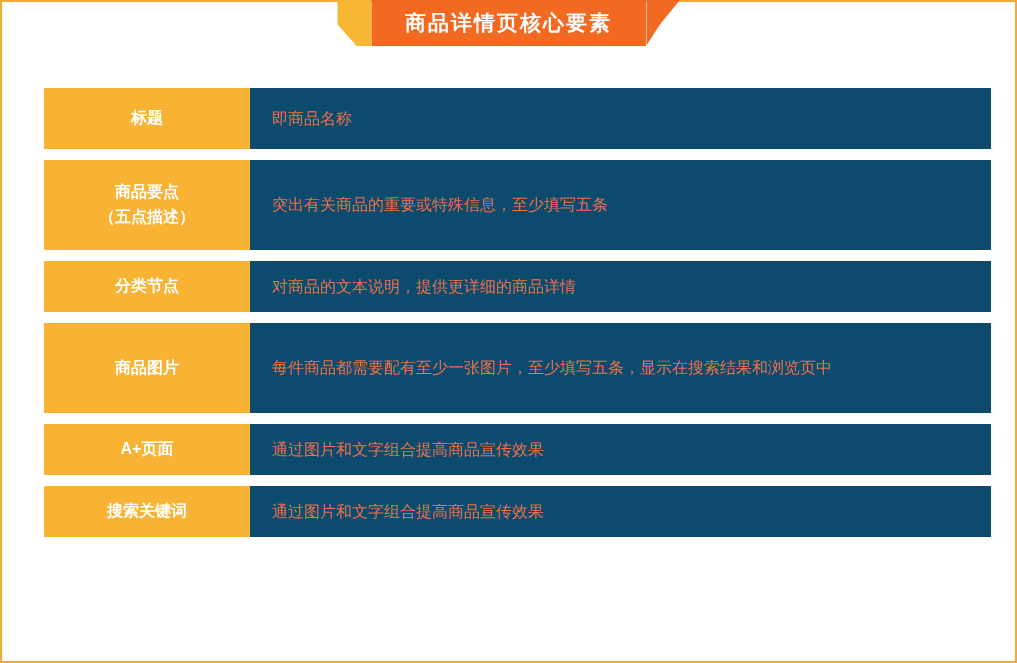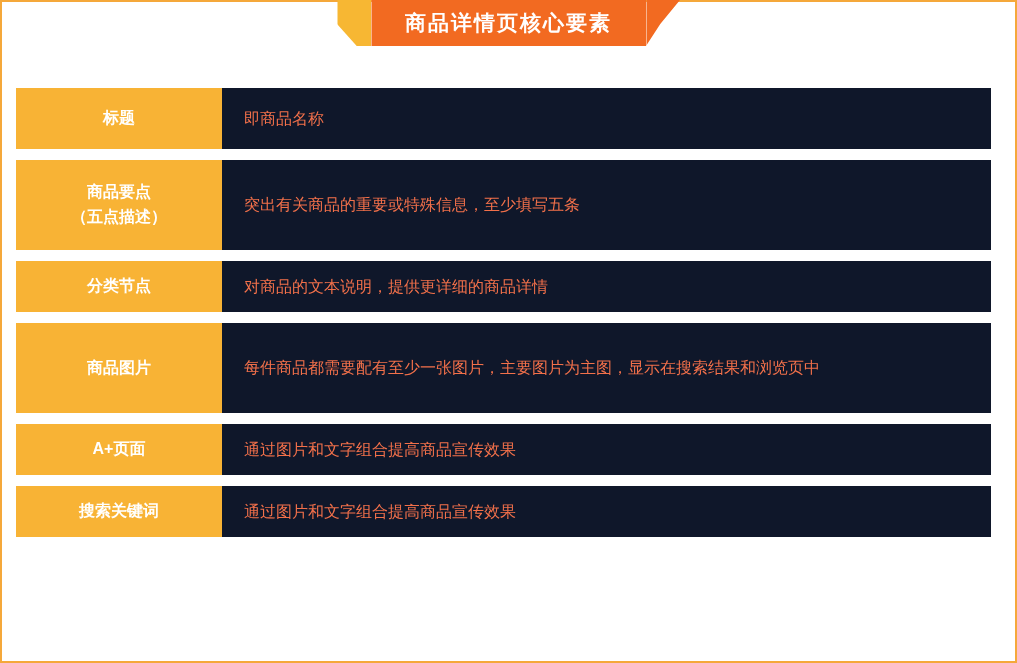--- a/index.html
+++ b/index.html
@@ -81,24 +81,25 @@
     font-size: 16px;
     font-weight: bold;
     display: flex;
     flex-direction: column;
     align-items: center;
     justify-content: center;
     text-align: center;
     line-height: 1.55;
     padding: 8px 4px;
     box-sizing: border-box;
+    margin-left: 28px;
   }
   .cell-desc {
     flex: 1 1 auto;
-    background: #0f172a;
+    background: #0c4a6e;
     color: #f2704a;
     font-size: 16px;
     line-height: 1.75;
     display: flex;
     align-items: center;
     padding: 10px 22px;
     box-sizing: border-box;
   }
   .cell-desc span {
     display: block;
@@ -145,21 +146,21 @@
         </div>
         <div class="cell-desc">
           <span>对商品的文本说明，提供更详细的商品详情</span>
         </div>
       </div>
       <div class="row row-h2">
         <div class="cell-label">
           <span>商品图片</span>
         </div>
         <div class="cell-desc">
-          <span>每件商品都需要配有至少一张图片，主要图片为主图，显示在搜索结果和浏览页中</span>
+          <span>每件商品都需要配有至少一张图片，至少填写五条，显示在搜索结果和浏览页中</span>
         </div>
       </div>
       <div class="row row-h3">
         <div class="cell-label">
           <span>A+页面</span>
         </div>
         <div class="cell-desc">
           <span>通过图片和文字组合提高商品宣传效果</span>
         </div>
       </div>

